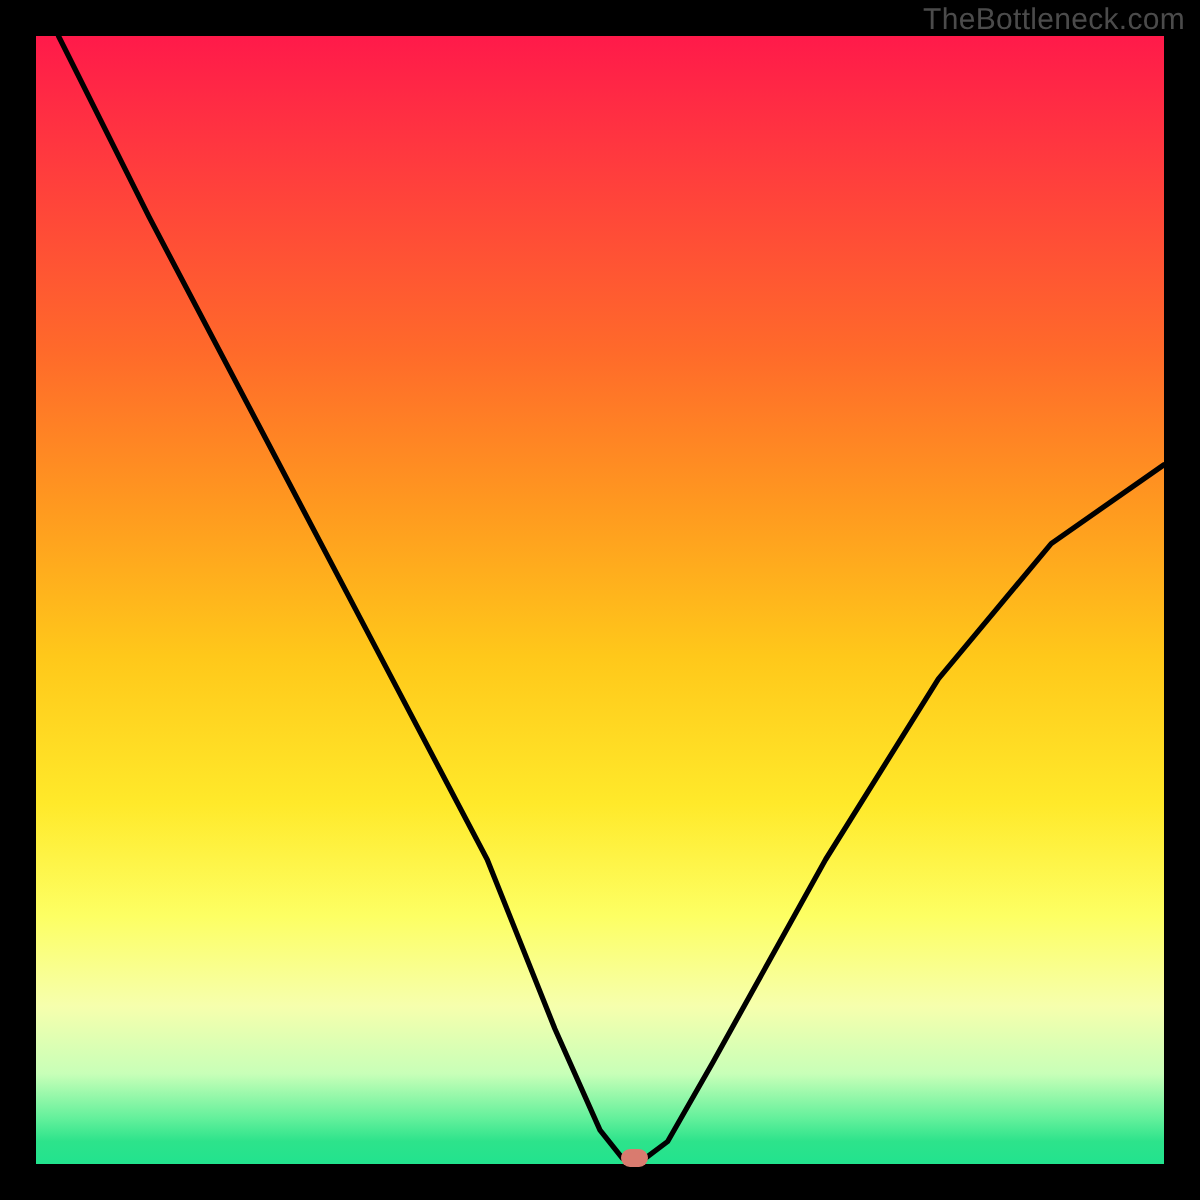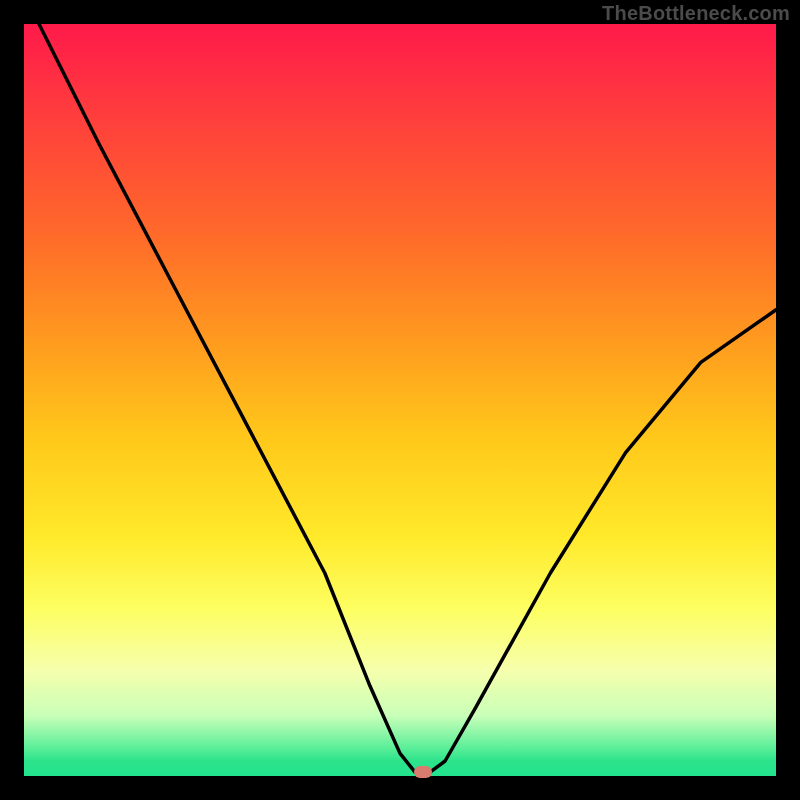--- a/index.html
+++ b/index.html
@@ -32,21 +32,21 @@
       #2de38b 98%,
       #22e38e 100%
     );
   }
   .watermark {
     position: absolute;
     top: 2px;
     right: 10px;
     color: #4b4b4b;
     font-size: 20px;
-    font-weight: 700;
+    font-weight: 400;
     letter-spacing: 0.2px;
     user-select: none;
   }
   svg.curve {
     position: absolute;
     left: 0;
     top: 0;
     width: 752px;
     height: 752px;
   }

